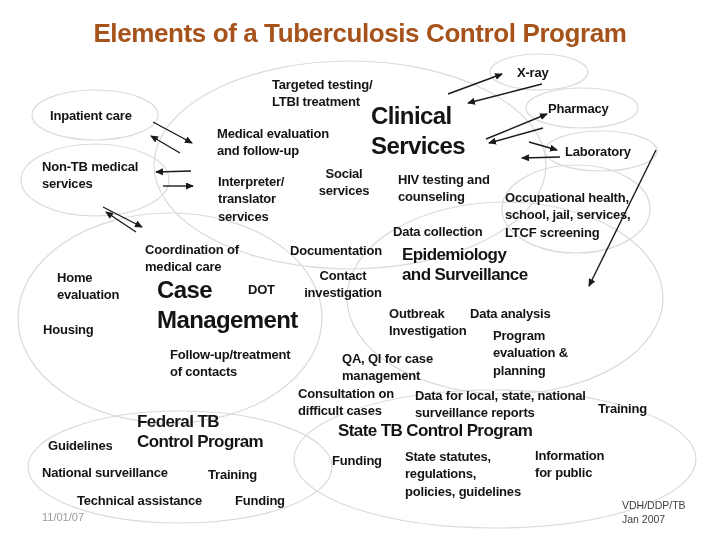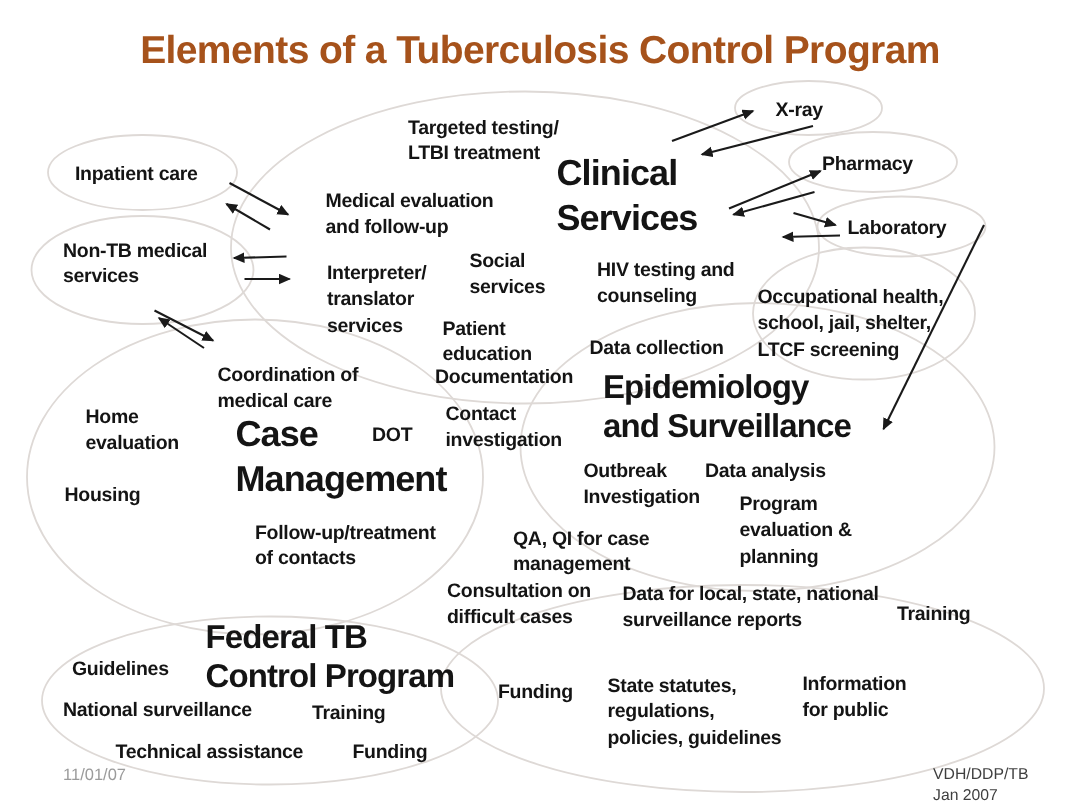--- a/index.html
+++ b/index.html
@@ -3,23 +3,23 @@
 <meta charset="utf-8">
 <style>
   html,body{margin:0;padding:0;background:#fff;}
   .slide{position:relative;width:720px;height:540px;background:#ffffff;overflow:hidden;
          font-family:"Liberation Sans",sans-serif;}
   .shapes{position:absolute;left:0;top:0;width:720px;height:540px;}
   .title{position:absolute;top:18px;left:0;width:720px;text-align:center;
          font-size:26px;font-weight:bold;color:#a6521b;letter-spacing:-0.4px;}
   .lbl{position:absolute;font-size:13px;font-weight:bold;color:#141414;
        line-height:1.34;letter-spacing:-0.2px;white-space:pre-line;}
-  .hdr{font-size:22px;line-height:1.2;letter-spacing:-0.6px;}
+  .hdr{font-size:17px;line-height:1.2;letter-spacing:-0.6px;}
   .hdr-lg{font-size:24px;line-height:1.25;letter-spacing:-0.6px;}
-  .center{}
+  .center{text-align:center;}
   .date{color:#9b9b9b;font-weight:normal;font-size:11px;letter-spacing:0;}
   .credit{color:#3f3f3f;font-weight:normal;font-size:10.5px;line-height:1.3;letter-spacing:0;}
 </style>
 </head>
 <body>
 
 <div class="slide">
 
   <svg class="shapes" viewBox="0 0 720 540" xmlns="http://www.w3.org/2000/svg">
     <defs>
@@ -75,25 +75,23 @@
   <div class="lbl hdr-lg" style="left:371px;top:101px">Clinical
 Services</div>
   <div class="lbl" style="left:218px;top:173px">Interpreter/
 translator
 services</div>
   <div class="lbl center" style="left:313px;top:165px;width:62px">Social
 services</div>
   <div class="lbl" style="left:398px;top:171px">HIV testing and
 counseling</div>
   <div class="lbl" style="left:505px;top:189px">Occupational health,
-school, jail, shelter,
+school, jail, services,
 LTCF screening</div>
 
-  <div class="lbl" style="left:295px;top:210px">Patient
-education</div>
   <div class="lbl" style="left:393px;top:223px">Data collection</div>
   <div class="lbl" style="left:290px;top:242px">Documentation</div>
   <div class="lbl hdr" style="left:402px;top:245px">Epidemiology
 and Surveillance</div>
   <div class="lbl" style="left:145px;top:241px">Coordination of
 medical care</div>
 
   <div class="lbl center" style="left:297px;top:267px;width:92px">Contact
 investigation</div>
   <div class="lbl hdr-lg" style="left:157px;top:275px">Case
@@ -112,32 +110,33 @@
 evaluation &amp;
 planning</div>
   <div class="lbl" style="left:342px;top:350px">QA, QI for case
 management</div>
   <div class="lbl" style="left:415px;top:387px">Data for local, state, national
 surveillance reports</div>
   <div class="lbl" style="left:298px;top:385px">Consultation on
 difficult cases</div>
   <div class="lbl" style="left:598px;top:400px">Training</div>
 
+  <div class="lbl hdr" style="left:338px;top:421px">State TB Control Program</div>
   <div class="lbl" style="left:332px;top:452px">Funding</div>
   <div class="lbl" style="left:405px;top:448px">State statutes,
 regulations,
 policies, guidelines</div>
   <div class="lbl" style="left:535px;top:447px">Information
 for public</div>
 
   <div class="lbl hdr" style="left:137px;top:412px">Federal TB
 Control Program</div>
   <div class="lbl" style="left:48px;top:437px">Guidelines</div>
   <div class="lbl" style="left:42px;top:464px">National surveillance</div>
   <div class="lbl" style="left:208px;top:466px">Training</div>
   <div class="lbl" style="left:77px;top:492px">Technical assistance</div>
   <div class="lbl" style="left:235px;top:492px">Funding</div>
 
   <div class="lbl date" style="left:42px;top:510px">11/01/07</div>
-  <div class="lbl credit" style="left:622px;top:510px">VDH/DDP/TB
+  <div class="lbl credit" style="left:622px;top:499px">VDH/DDP/TB
 Jan 2007</div>
 
 </div>
 
 </body></html>

